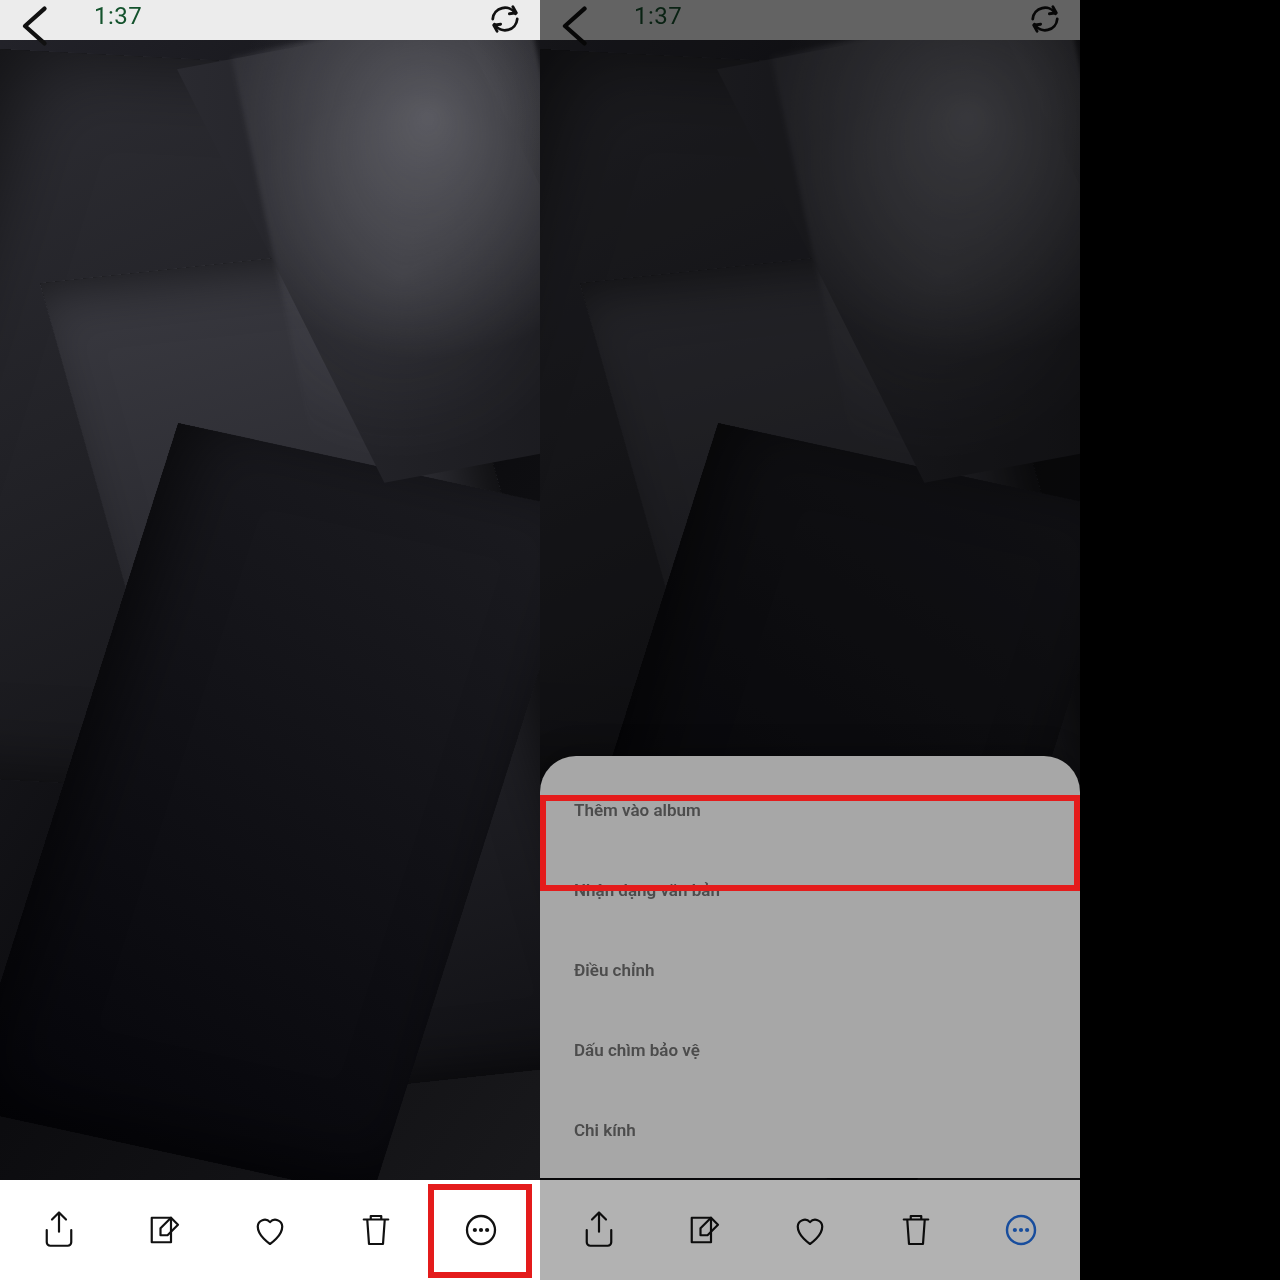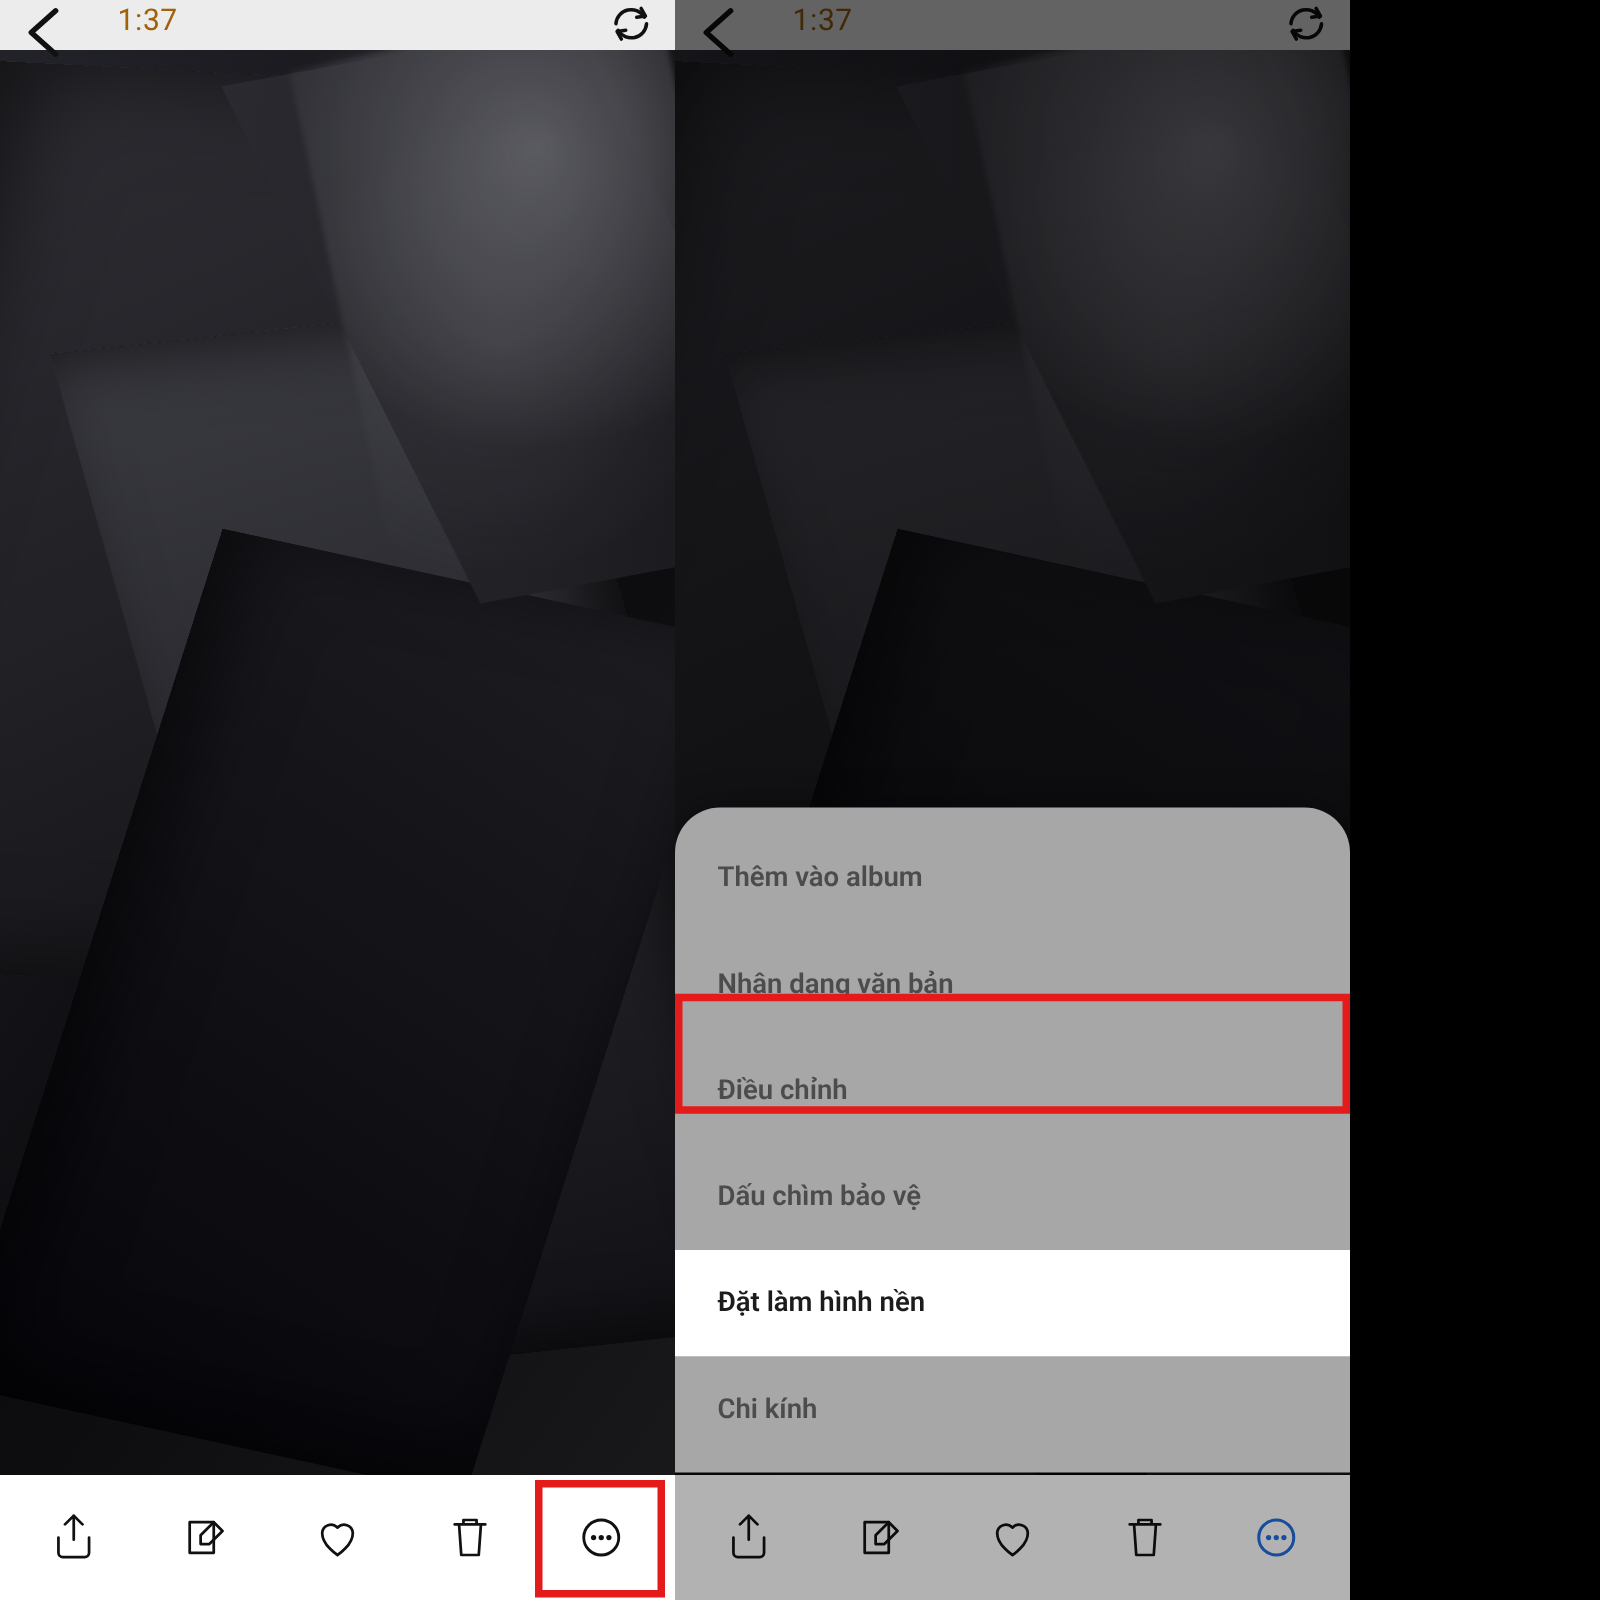--- a/index.html
+++ b/index.html
@@ -49,21 +49,21 @@
   }
 
   
   .header {
     position: absolute; top: 0; left: 0; right: 0; height: 40px;
     background: #ececec;
     display: flex; align-items: flex-start;
     padding: 0 12px;
   }
   .back-arrow { width: 52px; height: 36px; display:flex; align-items:flex-start; justify-content:center; }
-  .time { color:#a16207; font-size:24px; letter-spacing:.5px; margin-left:30px; margin-top:2px; }
+  .time { color:#14532d; font-size:24px; letter-spacing:.5px; margin-left:30px; margin-top:2px; }
   .sync-icon { position:absolute; right:14px; top:-2px; width:42px; height:42px; }
 
   
   .bottombar {
     position:absolute; left:0; right:0; bottom:0; height:100px;
     background:#ffffff;
     display:flex; align-items:center; justify-content:space-around;
     padding: 0 6px;
   }
   .bb-slot { width:82px; height:82px; display:flex; align-items:center; justify-content:center; border-radius:14px; }
@@ -81,21 +81,21 @@
   
   .sheet {
     position:absolute; left:0; right:0; bottom:102px;
     background:#fff;
     border-radius: 36px 36px 0 0;
     padding: 14px 0 8px 0;
     box-shadow: 0 -6px 24px rgba(0,0,0,.25);
   }
   .sheet-item {
     padding: 30px 34px;
-    font-size: 22px;
+    font-size: 17px;
     font-weight: 600;
     color:#1c1c1c;
   }
 
   
   .hl {
     position:absolute;
     border: 6px solid #e41b1b;
     pointer-events:none;
   }
@@ -202,21 +202,20 @@
     </div>
   </div>
 
   <div class="dim" data-name="modal-backdrop"></div>
 
   <div class="sheet dimmed" data-name="more-options-sheet">
     <div class="sheet-item" data-name="menu-item-add-to-album">Thêm vào album</div>
     <div class="sheet-item" data-name="menu-item-text-recognition">Nhận dạng văn bản</div>
     <div class="sheet-item" data-name="menu-item-adjust">Điều chỉnh</div>
     <div class="sheet-item" data-name="menu-item-watermark">Dấu chìm bảo vệ</div>
-    <div class="sheet-item" data-name="menu-item-set-wallpaper">Đặt làm hình nền</div>
     <div class="sheet-item" data-name="menu-item-details">Chi kính</div>
   </div>
 
   <div class="bottombar" data-name="bottom-toolbar">
     <div class="bb-slot" data-name="share-button">
       <svg viewBox="0 0 48 48">
           <path class="stroke" d="M24 4v22M24 4l-8 8M24 4l8 8"></path>
           <path class="stroke" d="M10 24v14a4 4 0 0 0 4 4h20a4 4 0 0 0 4-4V24"></path>
         </svg>
     </div>

